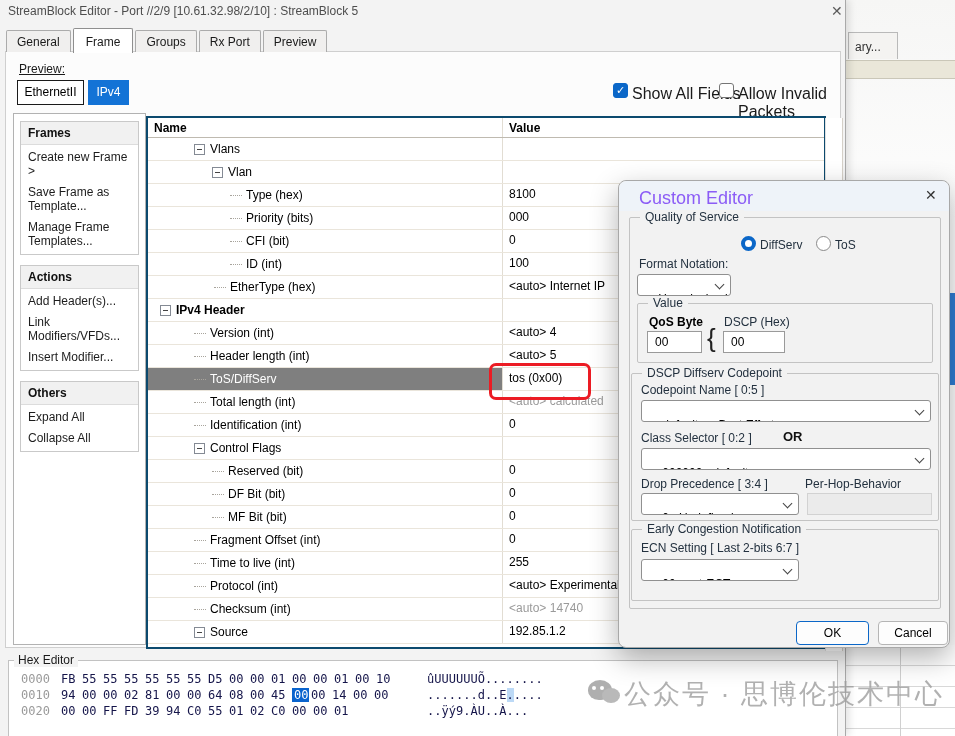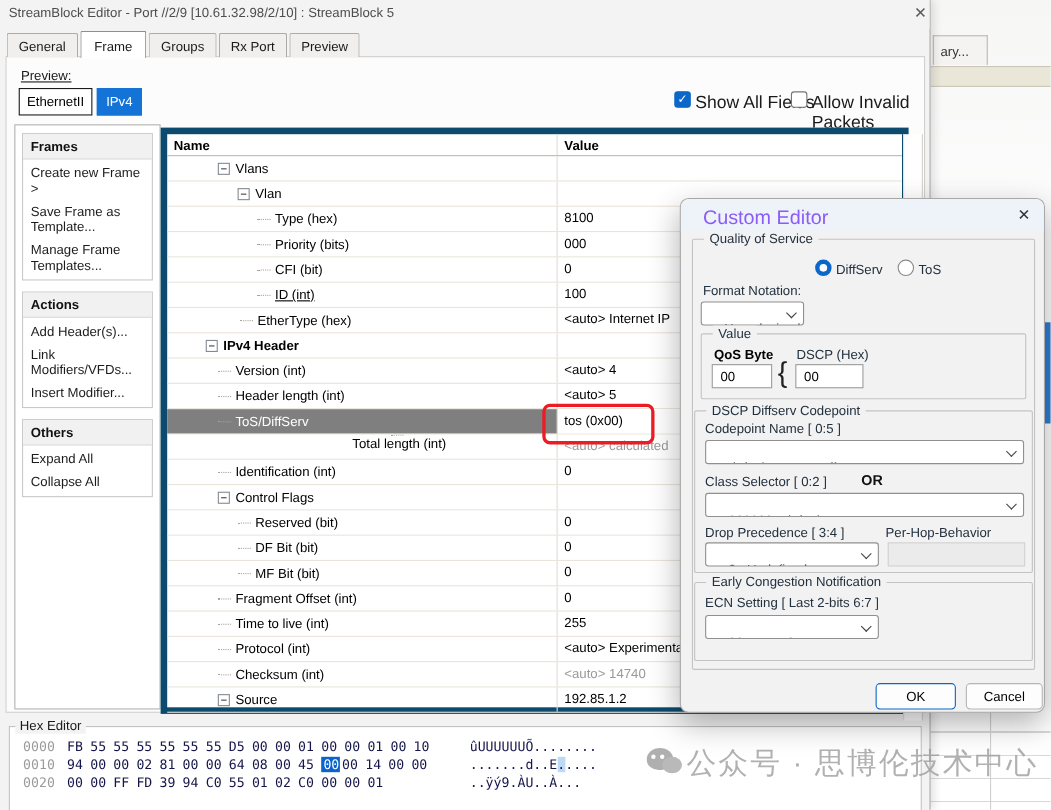--- a/index.html
+++ b/index.html
@@ -52,21 +52,21 @@
   .sidebar { position:absolute; left:7px; top:61px; width:133px; height:532px;
              background:#fff; border:1px solid #b2b2b2; }
   .side-section { margin:7px 6px 10px 6px; border:1px solid #c9c9c9; background:#fff; }
   .side-header { background:#f1f1f1; border-bottom:1px solid #dcdcdc; font-weight:bold;
                  font-size:12px; color:#111; padding:4px 7px; }
   .side-item { font-size:12px; color:#1c1c1c; padding:5px 7px 2px 7px; cursor:pointer; }
   .side-item:last-child { padding-bottom:6px; }
 
   
   .table { position:absolute; left:140px; top:64px; width:680px; height:533px;
-           background:#fff; border:6px solid #0c4a6e; }
+           background:#fff; border:2px solid #0c4a6e; }
   .scroll-strip { position:absolute; right:-19px; top:0; width:18px; height:533px;
                   background:#fff; border-left:1px solid #e0e0e0; border-right:1px solid #d5d0c8; }
   .thead { height:20px; border-bottom:1px solid #bfbab0; display:flex; font-weight:bold;
            font-size:12px; color:#000; }
   .thead .h-name { width:355px; padding:3px 0 0 6px; border-right:1px solid #e2ddd3; }
   .thead .h-value { flex:1; padding:3px 0 0 6px; }
   .tree-row { display:flex; height:23px; border-bottom:1px solid #eae5db; font-size:12px; }
   .cell-name { width:355px; display:flex; align-items:center; border-right:1px solid #e2ddd3;
                color:#000; overflow:hidden; }
   .cell-value { flex:1; line-height:21px; padding-left:6px; color:#000; position:relative; }
@@ -231,35 +231,35 @@
             <div class="cell-value">000</div>
           </div>
           <div class="tree-row">
             <div class="cell-name" style="padding-left: 82px;">
               <span class="stub"></span>
               <span class="lbl">CFI (bit)</span>
             </div>
             <div class="cell-value">0</div>
           </div>
           <div class="tree-row">
-            <div class="cell-name" style="padding-left: 82px; text-decoration: underline;">
+            <div class="cell-name" style="padding-left: 82px;">
               <span class="stub"></span>
               <span class="lbl">ID (int)</span>
             </div>
             <div class="cell-value">100</div>
           </div>
           <div class="tree-row">
             <div class="cell-name" style="padding-left: 66px; text-align: center;">
               <span class="stub"></span>
               <span class="lbl">EtherType (hex)</span>
             </div>
             <div class="cell-value">&lt;auto&gt; Internet IP</div>
           </div>
           <div class="tree-row">
-            <div class="cell-name" style="padding-left: 35px;">
+            <div class="cell-name" style="padding-left: 12px;">
               <span class="exp"></span>
               <span class="lbl bold">IPv4 Header</span>
             </div>
             <div class="cell-value"></div>
           </div>
           <div class="tree-row">
             <div class="cell-name" style="padding-left: 46px;">
               <span class="stub"></span>
               <span class="lbl">Version (int)</span>
             </div>
@@ -273,21 +273,21 @@
             <div class="cell-value">&lt;auto&gt; 5</div>
           </div>
           <div class="tree-row selected">
             <div class="cell-name" style="padding-left: 46px;">
               <span class="stub"></span>
               <span class="lbl">ToS/DiffServ</span>
             </div>
             <div class="cell-value redbox">tos (0x00)</div>
           </div>
           <div class="tree-row">
-            <div class="cell-name" style="padding-left: 68px; flex-direction: column;">
+            <div class="cell-name" style="padding-left: 46px;">
               <span class="stub"></span>
               <span class="lbl">Total length (int)</span>
             </div>
             <div class="cell-value gray">&lt;auto&gt; calculated</div>
           </div>
           <div class="tree-row">
             <div class="cell-name" style="padding-left: 46px;">
               <span class="stub"></span>
               <span class="lbl">Identification (int)</span>
             </div>

